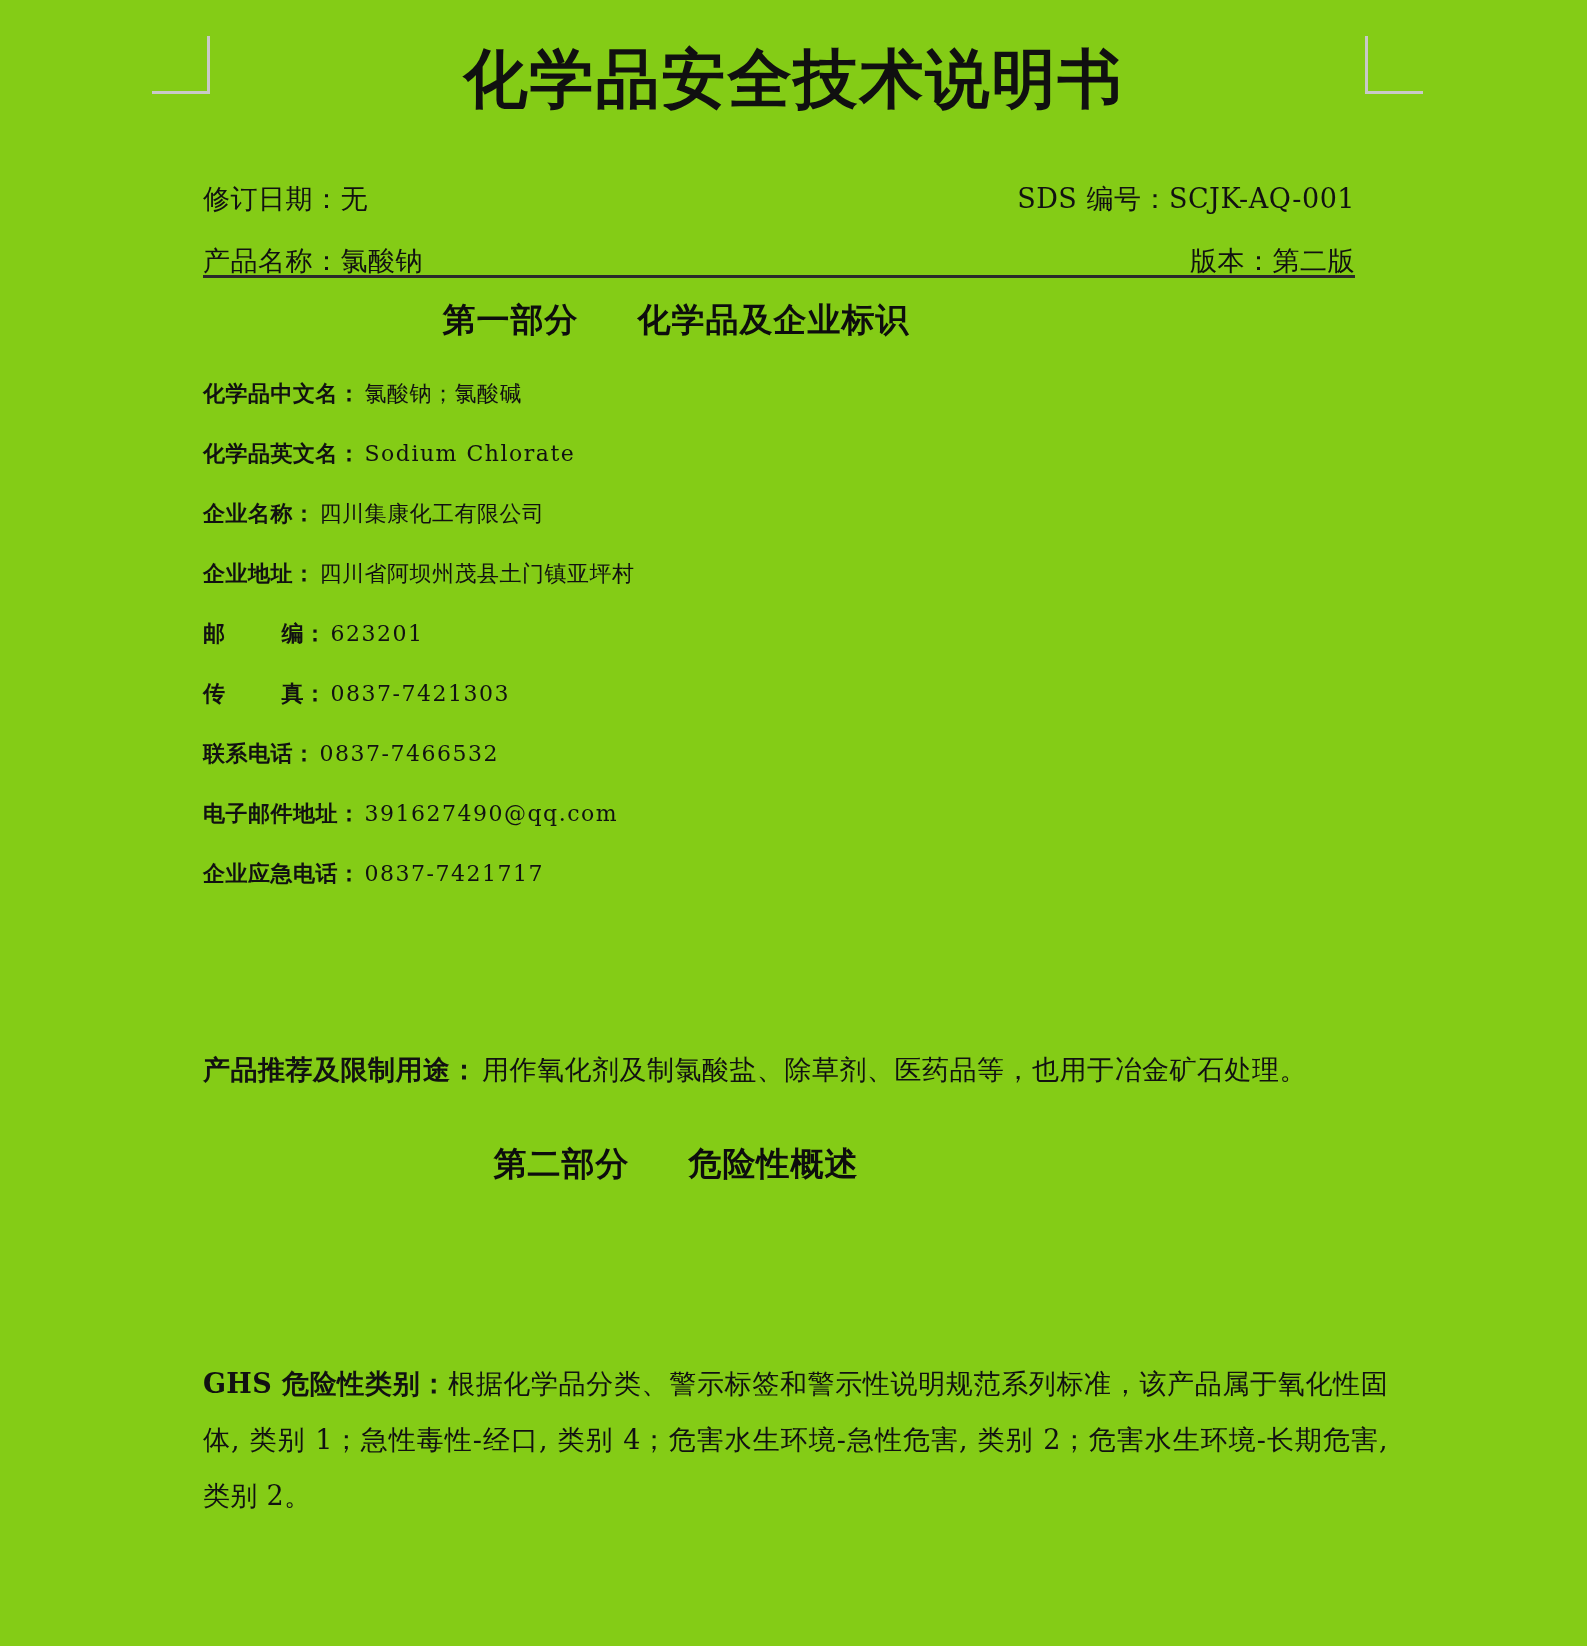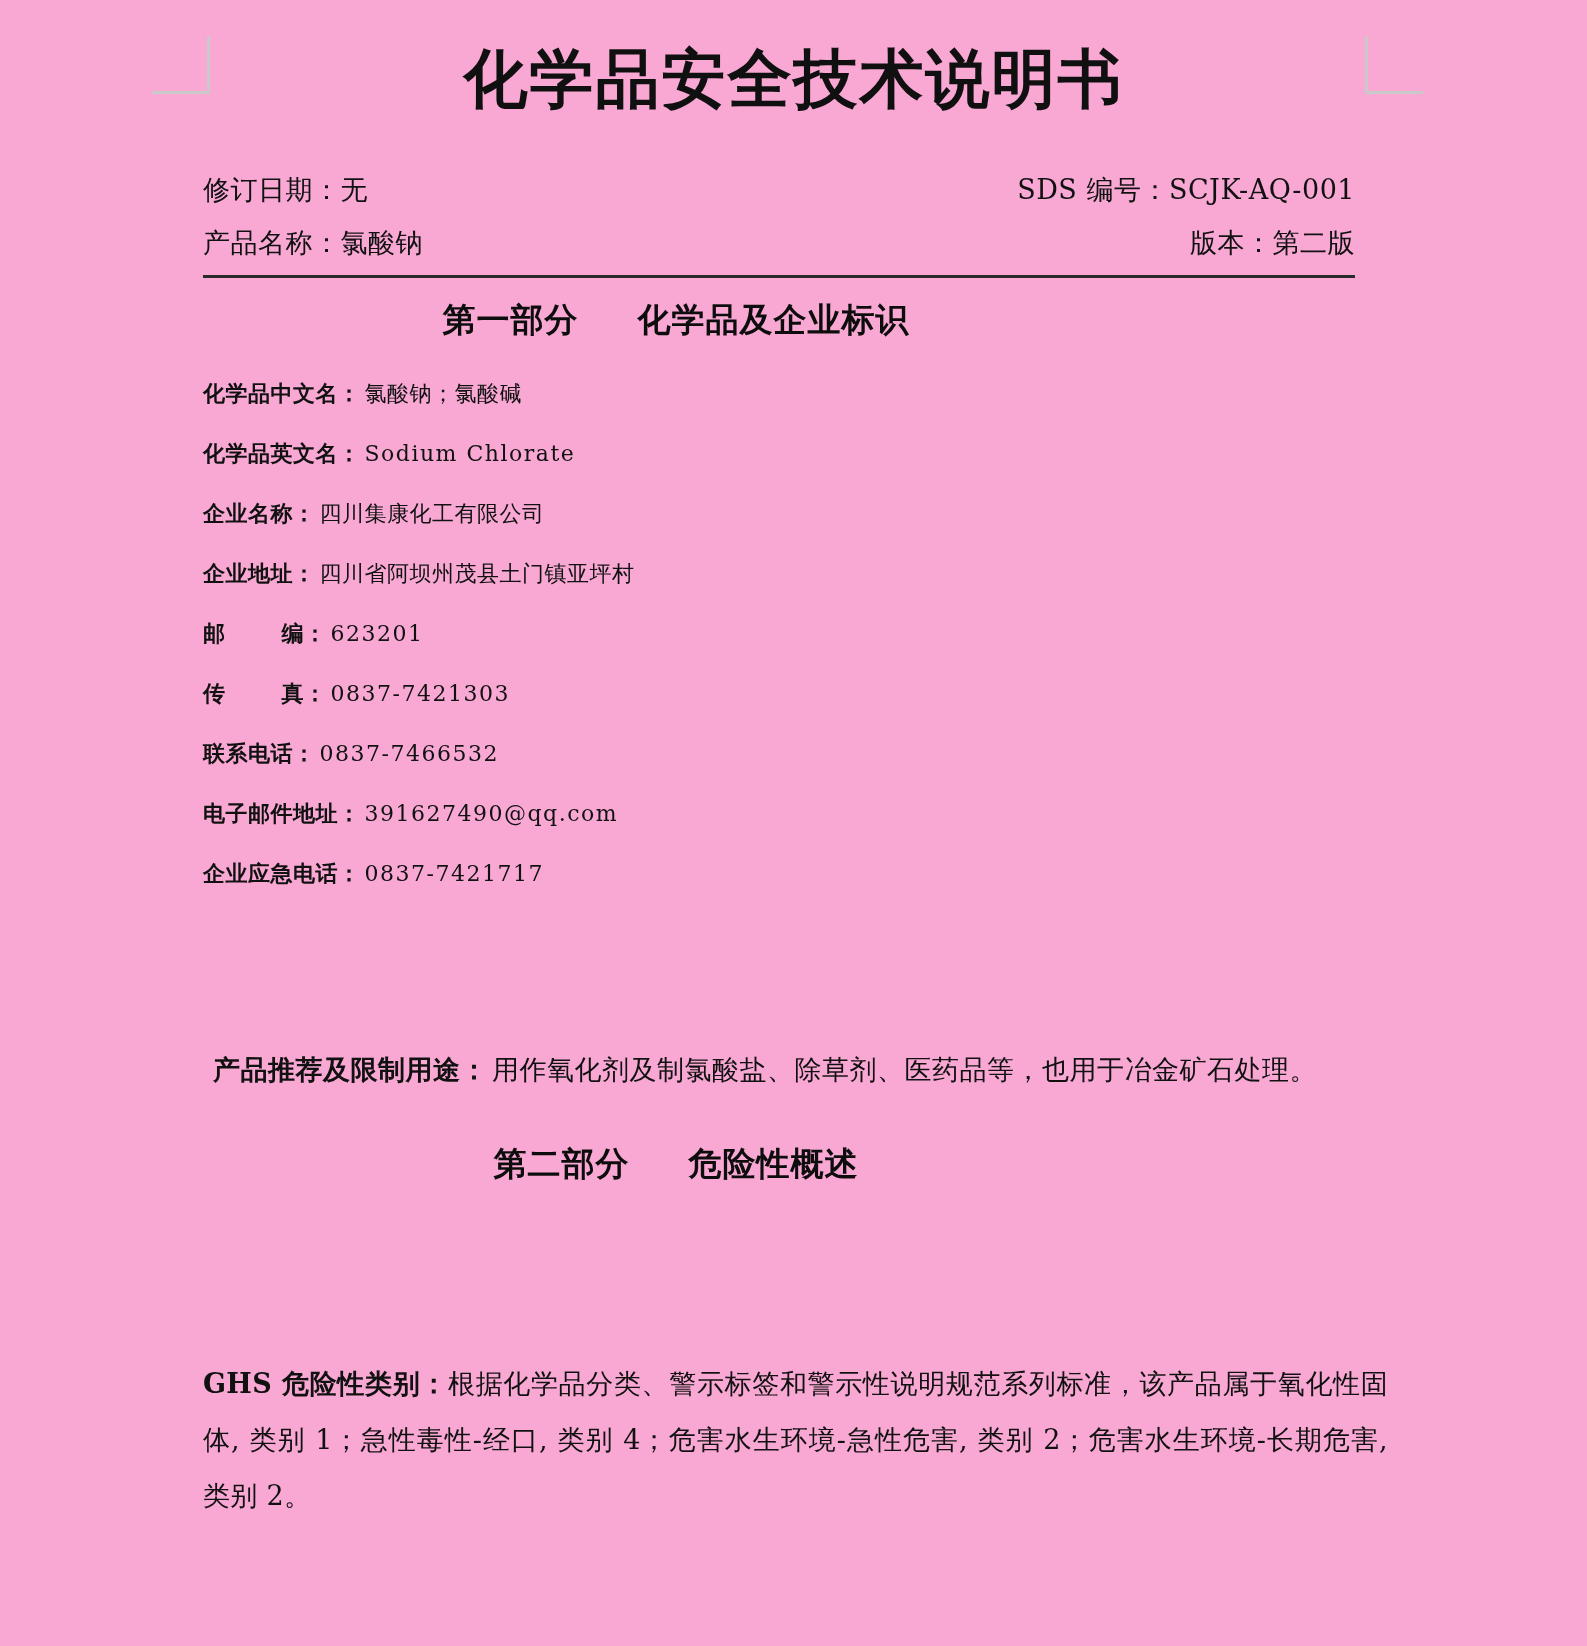--- a/index.html
+++ b/index.html
@@ -14,21 +14,21 @@
     overflow: hidden;
     font-family: "DejaVu Serif", "Liberation Serif", serif;
     color: #000000;
   }
 
   .page {
     position: absolute;
     left: 0; top: 0;
     width: 1587px;
     height: 1646px;
-    background: #f9a8d4;
+    background: #84cc16;
   }
 
   
   .crop {
     position: absolute;
     width: 0; height: 0;
   }
   .crop .v {
     position: absolute;
     width: 3px;
@@ -77,20 +77,21 @@
     font-size: 27px;
     line-height: 1.0;
     margin-bottom: 26px;
     font-family: "DejaVu Serif", "Liberation Serif", serif;
     color: #111;
   }
   .header-row .left,
   .header-row .right {
     white-space: nowrap;
     letter-spacing: 0.5px;
+    margin-top: 9px;
   }
   .header-rule {
     position: absolute;
     left: 203px;
     top: 275px;
     width: 1152px;
     height: 0;
     border-top: 3px solid #2a2a2a;
   }
 
@@ -149,21 +150,20 @@
   
   .use-line {
     position: absolute;
     left: 203px;
     top: 1056px;
     width: 1180px;
     font-size: 27px;
     line-height: 1.0;
     white-space: nowrap;
     color: #111;
-    margin-left: 10px;
   }
 
   
   .para {
     position: absolute;
     left: 203px;
     width: 1185px;
     font-size: 27px;
     line-height: 56px;
     text-align: justify;

